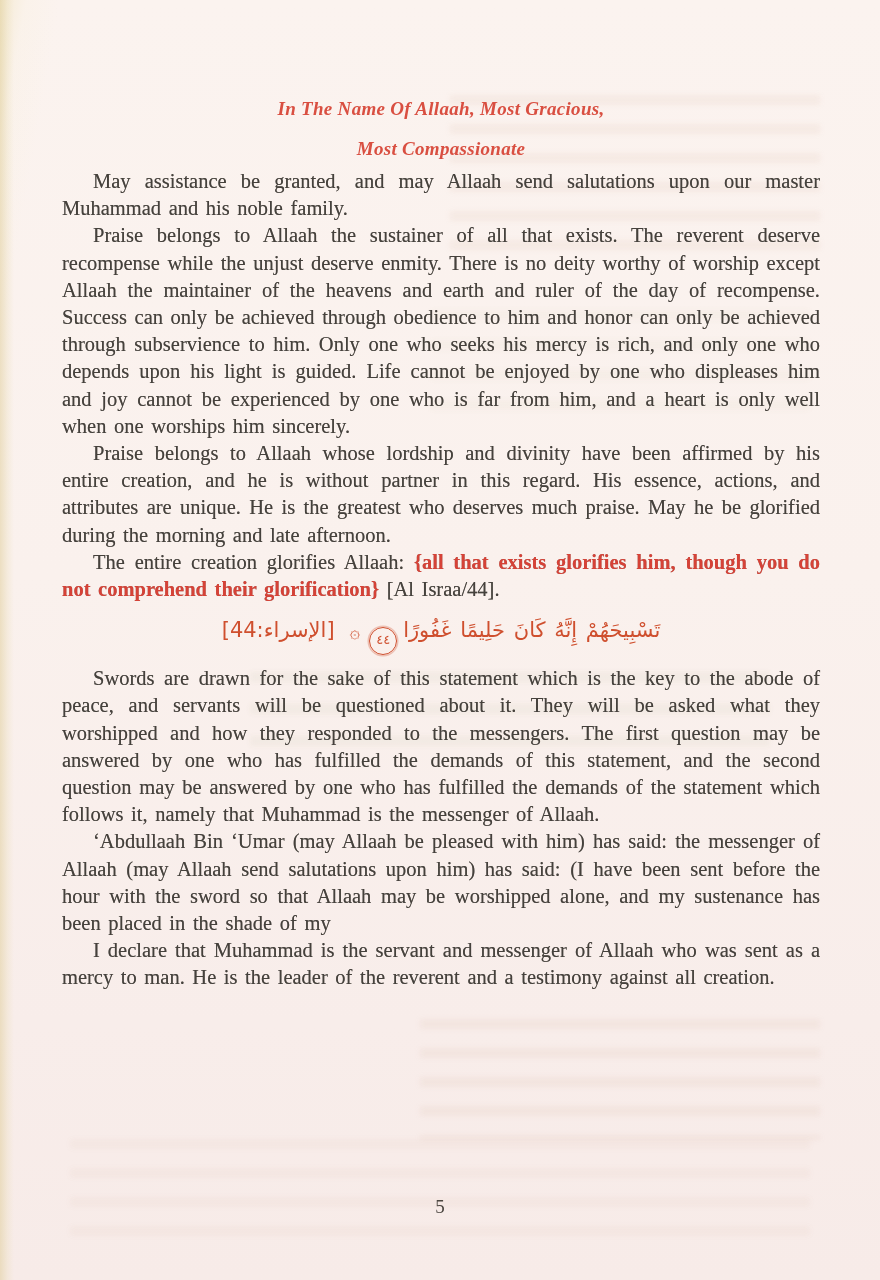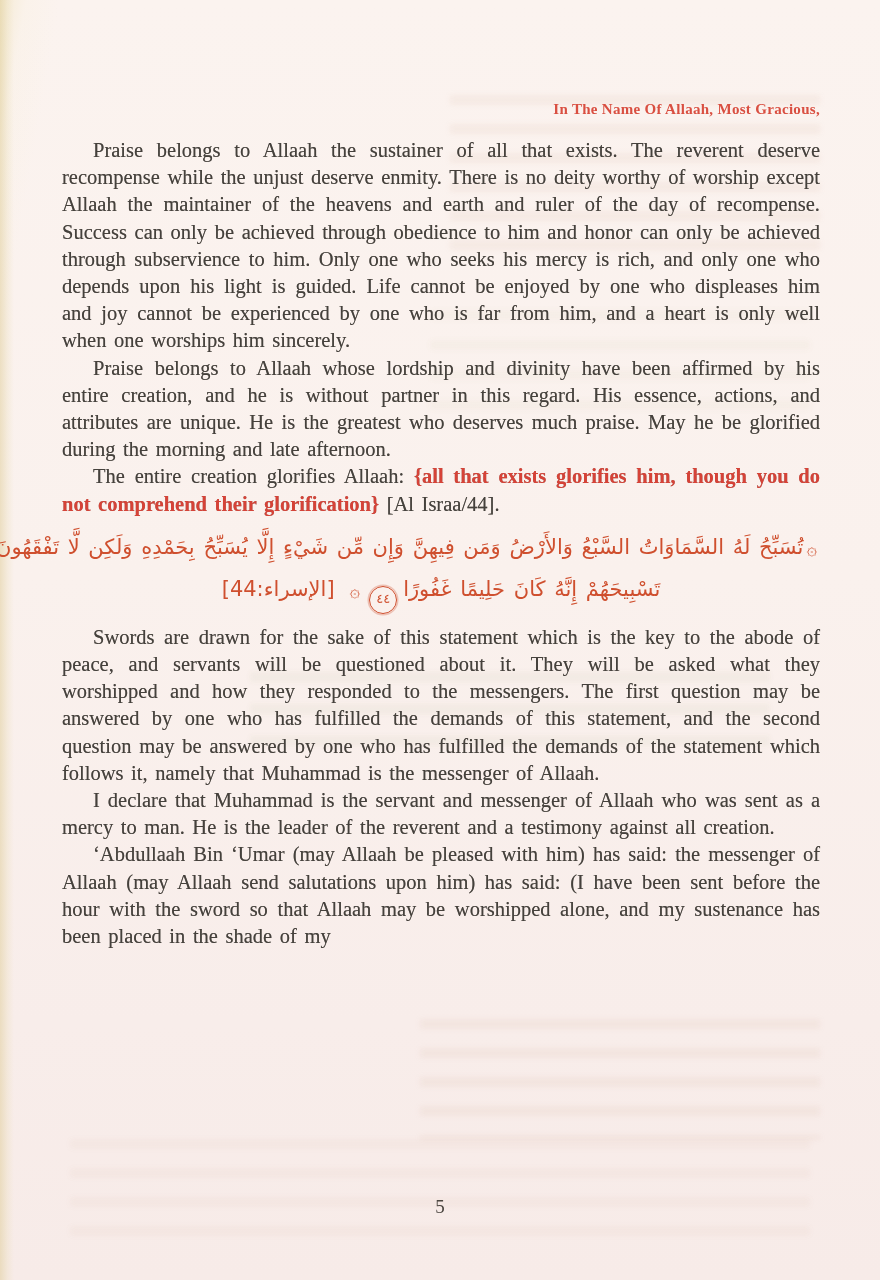--- a/index.html
+++ b/index.html
@@ -34,24 +34,24 @@
 
   .content {
     position:absolute; left:62px; top:97px; width:758px;
     color:#45413c;
     font-size:20.5px; line-height:27.2px;
     text-align:justify;
     text-shadow:0 0 .4px rgba(69,65,60,.55);
   }
   .heading {
     margin:0 0 16px 0; text-indent:0;
-    text-align:right;
+    text-align:center;
     color:#d94f41;
-    font-weight:bold; 
-    font-size:15px; line-height:24px;
+    font-weight:bold; font-style:italic;
+    font-size:19px; line-height:24px;
     letter-spacing:.3px;
     text-shadow:none;
   }
   .heading.second { margin-bottom:7px; }
   p { margin:0; text-indent:31px; word-spacing:.12em; }
   .red-bold { color:#d64237; font-weight:bold; }
 
   .quran {
     margin:8px 0 6px 0;
     text-align:center;
@@ -84,30 +84,31 @@
   <div class="left-edge"></div>
 
   <div class="ghost g1"></div>
   <div class="ghost g2"></div>
   <div class="ghost g3"></div>
   <div class="ghost g4"></div>
   <div class="ghost g5"></div>
 
   <div class="content">
     <h2 class="heading">In The Name Of Allaah, Most Gracious,</h2>
+    <h2 class="heading second">Most Compassionate</h2>
 
+    <p>May assistance be granted, and may Allaah send salutations upon our master Muhammad and his noble family.</p>
     <p>Praise belongs to Allaah the sustainer of all that exists. The reverent deserve recompense while the unjust deserve enmity. There is no deity worthy of worship except Allaah the maintainer of the heavens and earth and ruler of the day of recompense. Success can only be achieved through obedience to him and honor can only be achieved through subservience to him. Only one who seeks his mercy is rich, and only one who depends upon his light is guided. Life cannot be enjoyed by one who displeases him and joy cannot be experienced by one who is far from him, and a heart is only well when one worships him sincerely.</p>
     <p>Praise belongs to Allaah whose lordship and divinity have been affirmed by his entire creation, and he is without partner in this regard. His essence, actions, and attributes are unique. He is the greatest who deserves much praise. May he be glorified during the morning and late afternoon.</p>
 
     <p><span>The entire creation glorifies Allaah: </span><span class="red-bold">{all that exists glorifies him, though you do not comprehend their glorification}</span><span> [Al Israa/44].</span></p>
 
     <div class="quran" dir="rtl">
-      <div class="q1"><span class="ornament">۞</span><span>تُسَبِّحُ لَهُ السَّمَاوَاتُ السَّبْعُ وَالأَرْضُ وَمَن فِيهِنَّ وَإِن مِّن شَيْءٍ إِلَّا يُسَبِّحُ بِحَمْدِهِ وَلَكِن لَّا تَفْقَهُونَ</span></div>
       <div class="q2"><span>تَسْبِيحَهُمْ إِنَّهُ كَانَ حَلِيمًا غَفُورًا</span><span class="ayah-badge">٤٤</span><span class="ornament">۞</span><span class="ref">[الإسراء:44]</span></div>
     </div>
 
     <p>Swords are drawn for the sake of this statement which is the key to the abode of peace, and servants will be questioned about it. They will be asked what they worshipped and how they responded to the messengers. The first question may be answered by one who has fulfilled the demands of this statement, and the second question may be answered by one who has fulfilled the demands of the statement which follows it, namely that Muhammad is the messenger of Allaah.</p>
+    <p>‘Abdullaah Bin ‘Umar (may Allaah be pleased with him) has said: the messenger of Allaah (may Allaah send salutations upon him) has said: (I have been sent before the hour with the sword so that Allaah may be worshipped alone, and my sustenance has been placed in the shade of my</p>
     <p>I declare that Muhammad is the servant and messenger of Allaah who was sent as a mercy to man. He is the leader of the reverent and a testimony against all creation.</p>
-    <p>‘Abdullaah Bin ‘Umar (may Allaah be pleased with him) has said: the messenger of Allaah (may Allaah send salutations upon him) has said: (I have been sent before the hour with the sword so that Allaah may be worshipped alone, and my sustenance has been placed in the shade of my</p>
   </div>
 
   <div class="pagenum">5</div>
 </div>
 
 </body></html>

